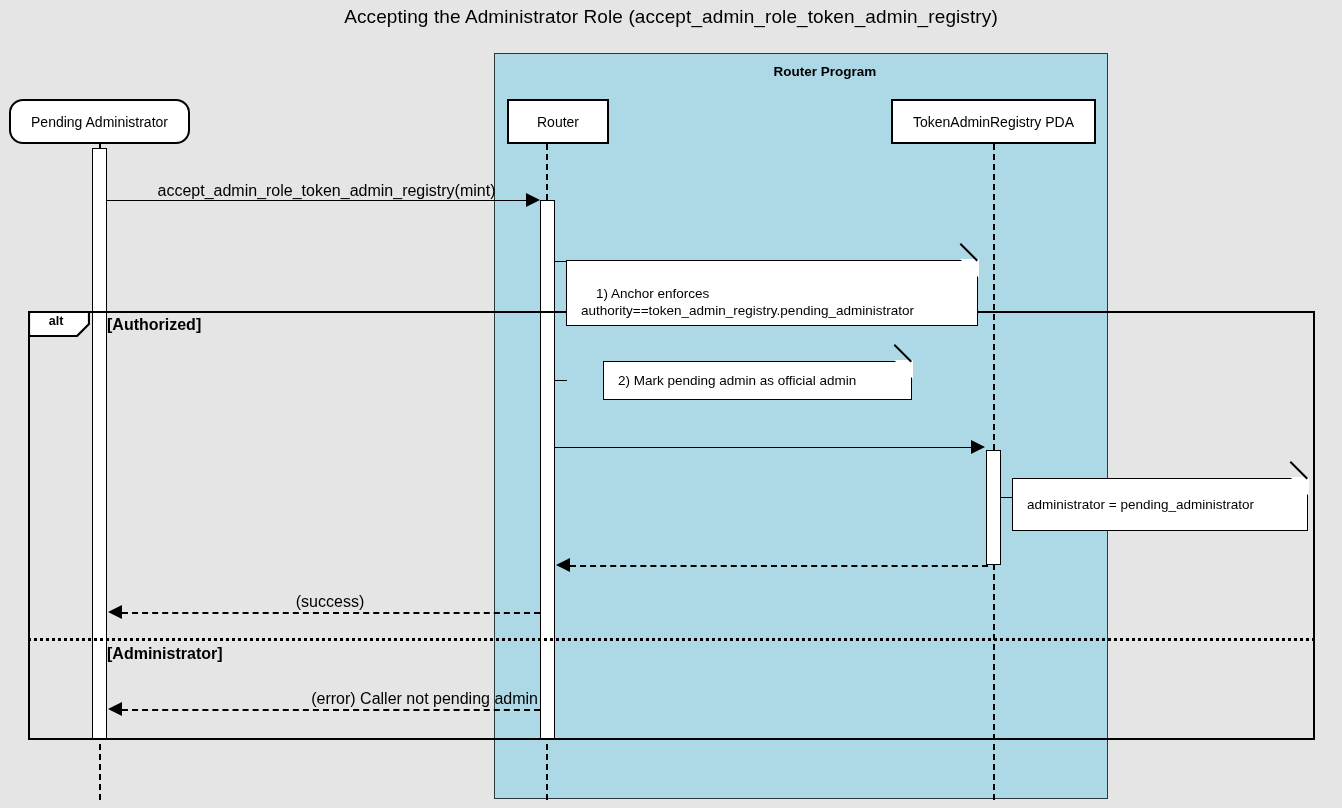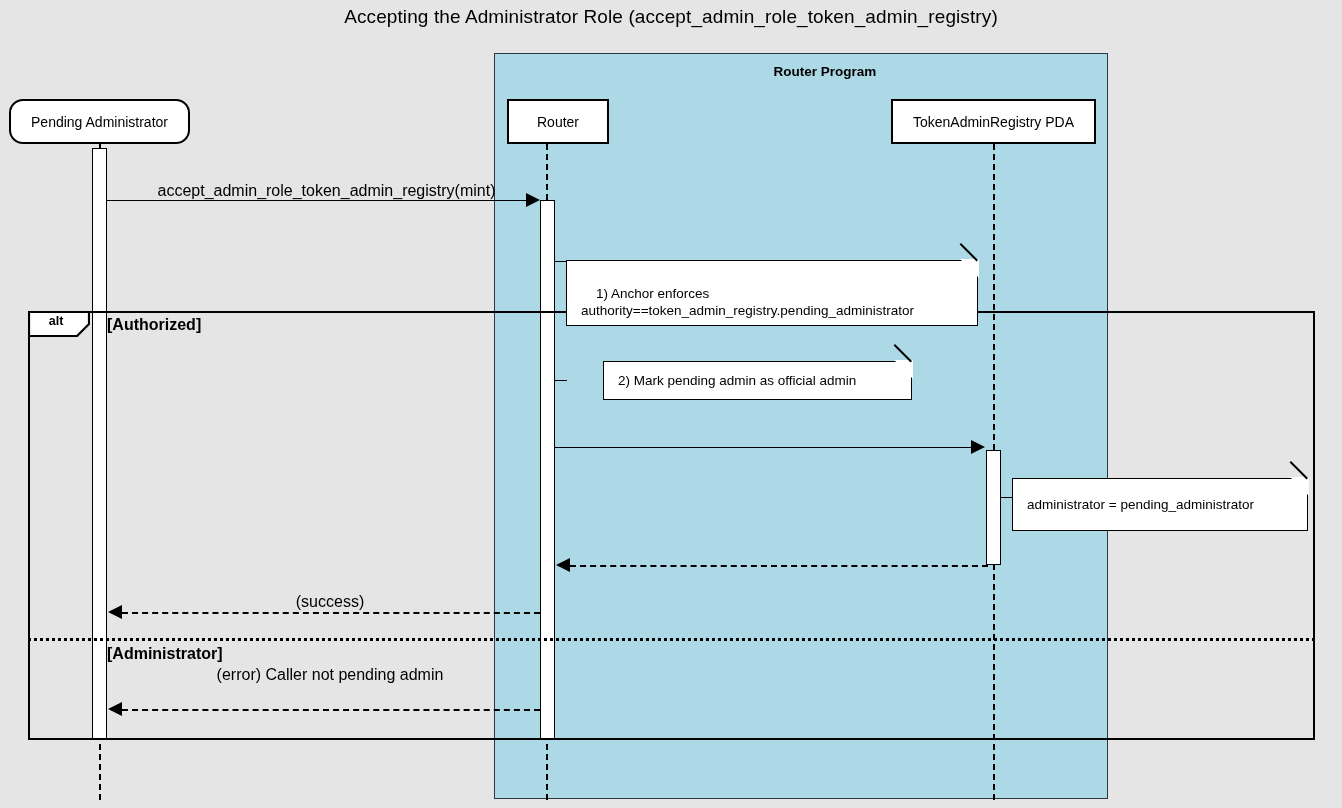--- a/index.html
+++ b/index.html
@@ -266,17 +266,17 @@
   <div class="msg-line dashed" style="left:570px; top:565px; width:418px;"></div>
   <div class="arrow-head left" style="left:556px; top:558px;"></div>
 
   <div class="msg-label" style="left:122px; top:593px; width:416px;">(success)</div>
   <div class="msg-line dashed" style="left:122px; top:612px; width:418px;"></div>
   <div class="arrow-head left" style="left:108px; top:605px;"></div>
 
   <div class="alt-divider" style="top:638px;"></div>
   <div class="alt-guard" style="left:107px; top:645px;">[Administrator]</div>
 
-  <div class="msg-label" style="left:122px; top:666px; width:416px;">(error) Caller not pending admin</div>
+  <div class="msg-label" style="left:122px; top:690px; width:416px;text-align:right;">(error) Caller not pending admin</div>
   <div class="msg-line dashed" style="left:122px; top:709px; width:418px;"></div>
   <div class="arrow-head left" style="left:108px; top:702px;"></div>
 
 </div>
 
 </body></html>

